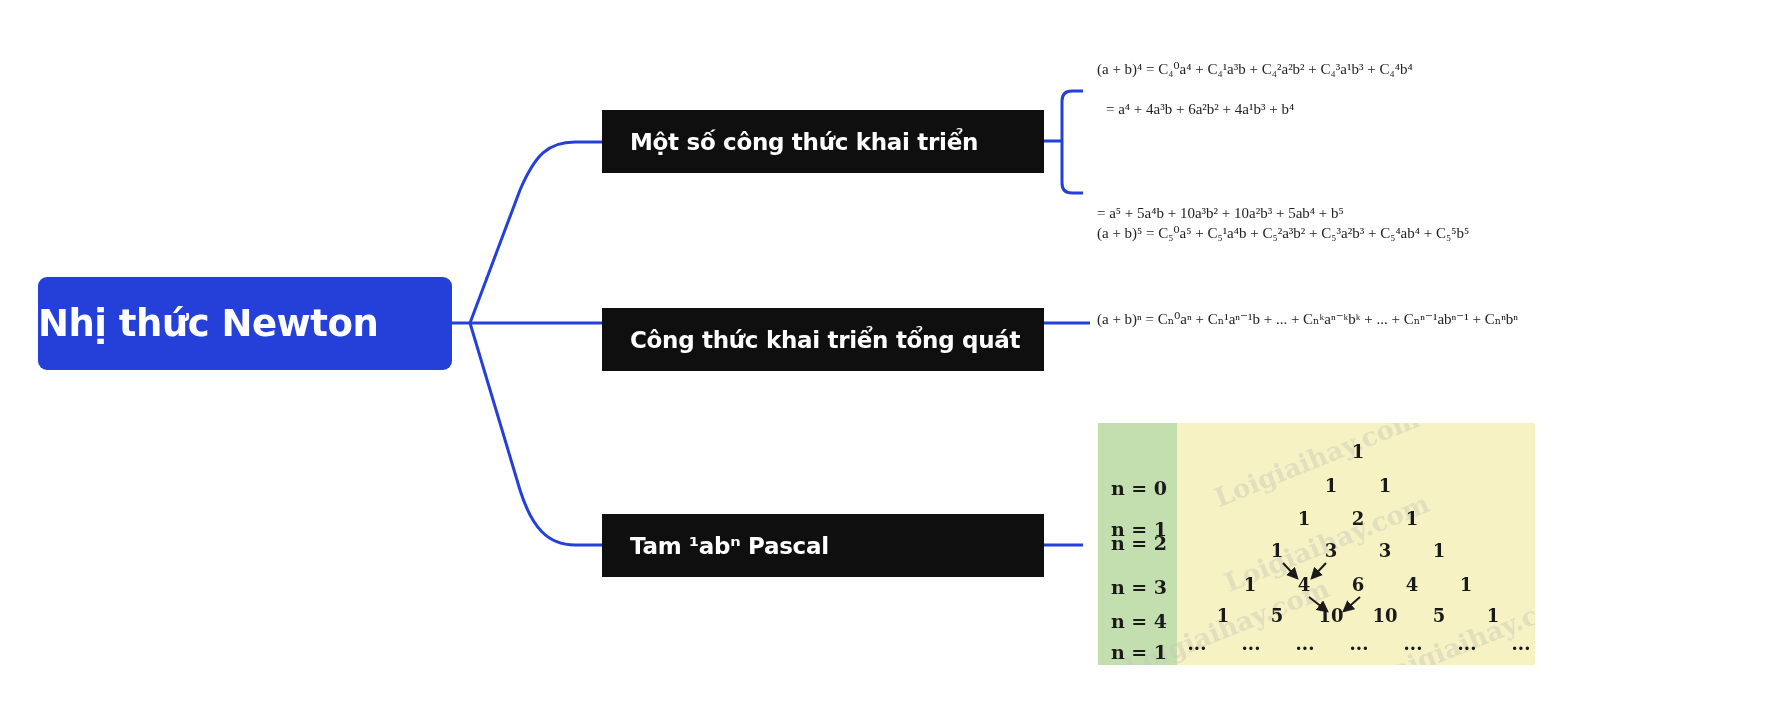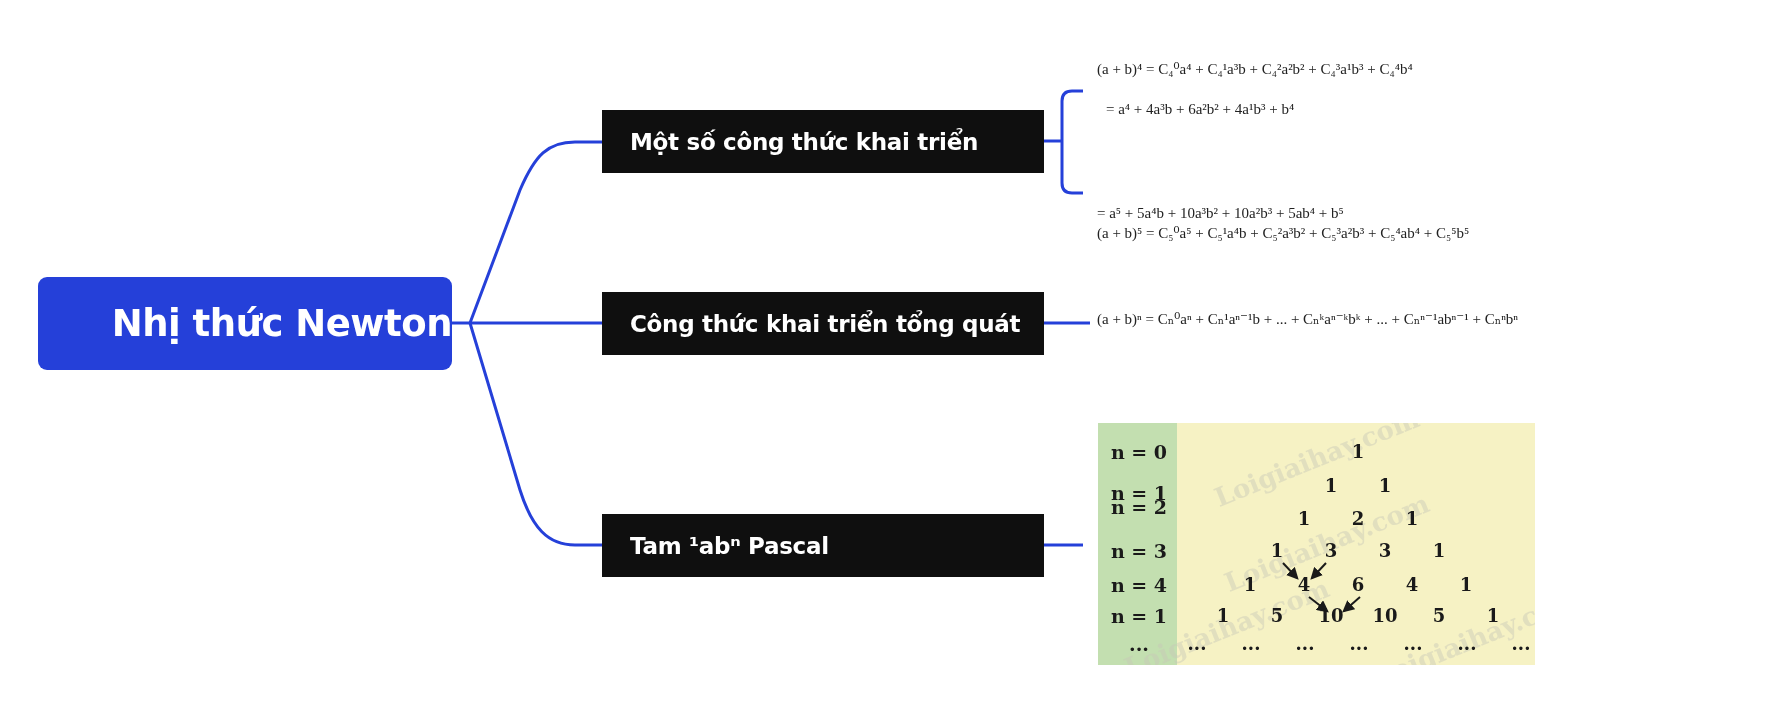--- a/index.html
+++ b/index.html
@@ -1,42 +1,42 @@
 <!DOCTYPE html>
 <html><head>
 <meta charset="utf-8">
 <style>
   html, body { margin: 0; padding: 0; }
   body { width: 1778px; height: 718px; background: #ffffff; position: relative; overflow: hidden; font-family: "DejaVu Sans", sans-serif; }
   .connectors { position: absolute; left: 0; top: 0; width: 1778px; height: 718px; pointer-events: none; }
   .root {
     position: absolute; left: 38px; top: 277px; width: 414px; height: 93px;
     background: #2540d9; border-radius: 9px; color: #fff;
-    display: flex; align-items: center; justify-content: flex-end;
+    display: flex; align-items: center; justify-content: flex-start;
     font-family: "DejaVu Sans", sans-serif; font-weight: bold; font-size: 37px; letter-spacing: -0.5px;
   }
   .branch {
     position: absolute; left: 602px; width: 442px; height: 63px;
     background: #0f0f0f; border-radius: 0; color: #fff;
     display: flex; align-items: center; padding-left: 28px; box-sizing: border-box;
     font-family: "DejaVu Sans", sans-serif; font-weight: bold; font-size: 23px; letter-spacing: -0.3px;
   }
   .b1 { top: 110px; }
-  .b2 { top: 292px; }
+  .b2 { top: 308px; }
   .b3 { top: 514px; }
   .formula {
     position: absolute; left: 1097px; font-family: "Liberation Serif", "DejaVu Serif", serif;
     font-size: 15px; color: #222; white-space: nowrap; line-height: 1;
   }
   .pascal {
     position: absolute; left: 1098px; top: 423px; width: 437px; height: 242px;
     background: #f6f2c4; overflow: hidden;
   }
   .pascal .col { position: absolute; left: 0; top: 0; width: 79px; height: 242px; background: #c3dfb0; }
-  .pascal .nlabel { position: absolute; left: 6px; width: 70px; text-align: center; font-family: "DejaVu Serif", serif; font-weight: bold; font-size: 19px; color: #1a1a1a; }
+  .pascal .nlabel { position: absolute; left: 6px; width: 70px; text-align: center; font-family: "DejaVu Serif", serif; font-weight: bold; font-size: 19px; color: #1a1a1a; margin-top: 36px; }
   .pascal .num { position: absolute; font-family: "DejaVu Serif", serif; font-weight: bold; font-size: 18px; color: #1a1a1a; transform: translateX(-50%); }
   .pascal .wm { position: absolute; font-family: "DejaVu Serif", serif; font-weight: bold; font-size: 26px; color: rgba(200,200,185,0.45); transform: rotate(-22deg); white-space: nowrap; }
   .pascal svg { position: absolute; left: 0; top: 0; }
 </style>
 </head>
 <body>
 
 <svg class="connectors" viewBox="0 0 1778 718">
   <g fill="none" stroke="#2540d9" stroke-width="3">
     <path d="M452 323 L470 323"></path>

